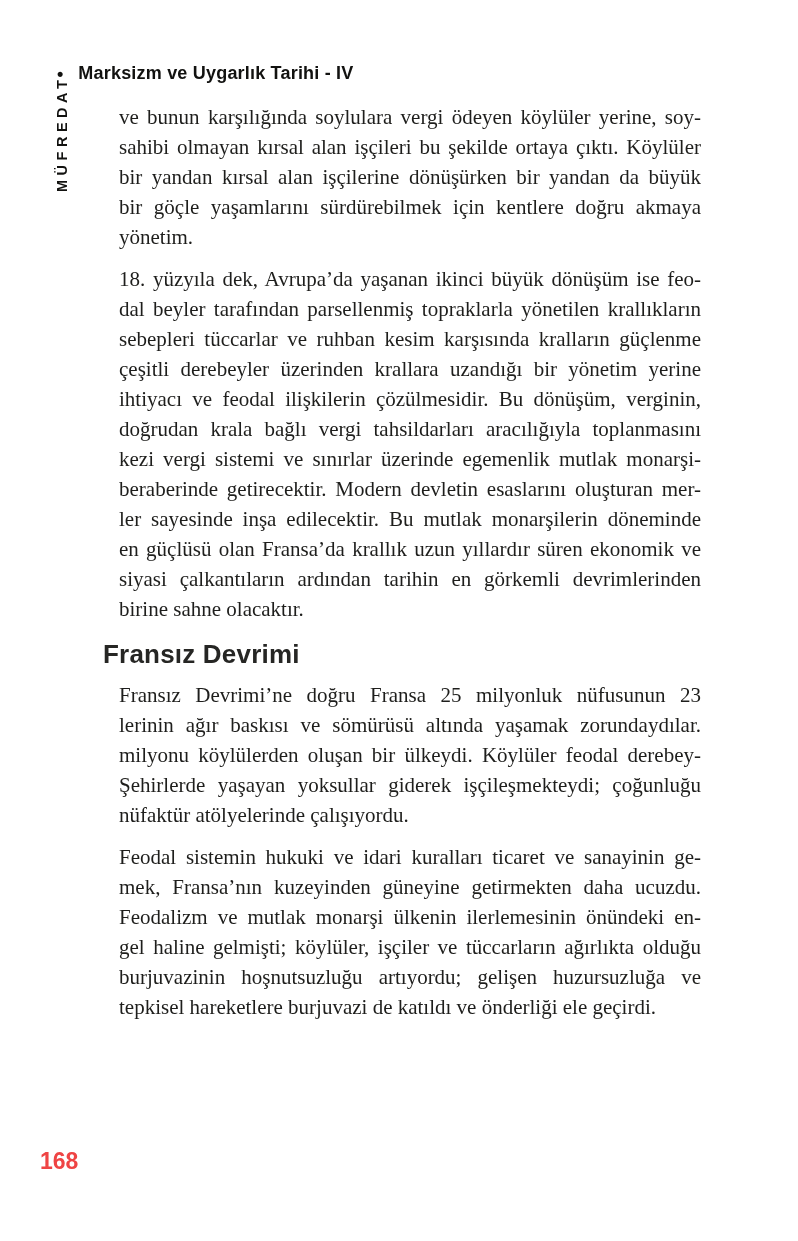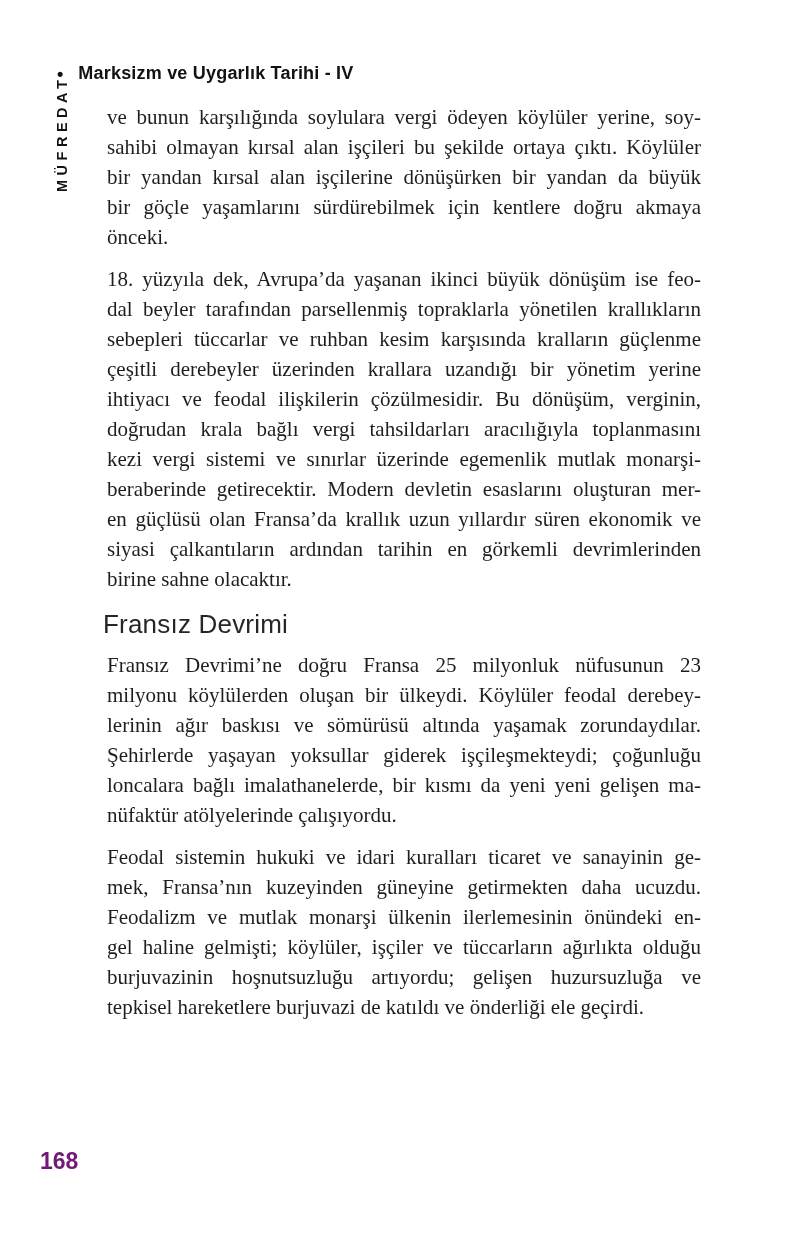--- a/index.html
+++ b/index.html
@@ -59,90 +59,90 @@
     left: 103px;
     top: 0;
     width: 598px;
     padding-top: 102px;
   }
   .paragraph {
     font-family: "Liberation Serif", serif;
     font-size: 21px;
     line-height: 30px;
     color: #1e1e1c;
-    margin: 0 0 12px 4px;
+    margin: 0 0 12px 16px;
   }
   .paragraph .text-line {
     text-align: justify;
     text-align-last: justify;
   }
   .paragraph .text-line.last {
     text-align-last: left;
   }
 
   .section-heading {
     font-family: "Liberation Sans", sans-serif;
     font-size: 26px;
-    font-weight: 400;
+    font-weight: 700;
     letter-spacing: 0.2px;
     color: #262624;
     margin: 14px 0 10px 0;
     line-height: 32px;
   }
 
   .page-number {
     position: absolute;
     left: 40px;
     top: 1148px;
     font-family: "Liberation Sans", sans-serif;
     font-weight: bold;
     font-size: 23px;
-    color: #701a75;
+    color: #ef4444;
   }
 </style>
 </head>
 <body>
 
 <div class="page">
 
   <div class="header">
     <span class="bullet">•</span>
     <span class="header-title">Marksizm ve Uygarlık Tarihi - IV</span>
   </div>
 
   <div class="vertical-label">MÜFREDAT</div>
 
   <div class="body">
     <div class="paragraph">
         <div class="text-line">ve bunun karşılığında soylulara vergi ödeyen köylüler yerine, soy-</div>
         <div class="text-line">sahibi olmayan kırsal alan işçileri bu şekilde ortaya çıktı. Köylüler</div>
         <div class="text-line">bir yandan kırsal alan işçilerine dönüşürken bir yandan da büyük</div>
         <div class="text-line">bir göçle yaşamlarını sürdürebilmek için kentlere doğru akmaya</div>
-        <div class="text-line last">önceki.</div>
+        <div class="text-line last">yönetim.</div>
       </div>
     <div class="paragraph">
         <div class="text-line">18. yüzyıla dek, Avrupa’da yaşanan ikinci büyük dönüşüm ise feo-</div>
         <div class="text-line">dal beyler tarafından parsellenmiş topraklarla yönetilen krallıkların</div>
         <div class="text-line">sebepleri tüccarlar ve ruhban kesim karşısında kralların güçlenme</div>
         <div class="text-line">çeşitli derebeyler üzerinden krallara uzandığı bir yönetim yerine</div>
         <div class="text-line">ihtiyacı ve feodal ilişkilerin çözülmesidir. Bu dönüşüm, verginin,</div>
         <div class="text-line">doğrudan krala bağlı vergi tahsildarları aracılığıyla toplanmasını</div>
         <div class="text-line">kezi vergi sistemi ve sınırlar üzerinde egemenlik mutlak monarşi-</div>
         <div class="text-line">beraberinde getirecektir. Modern devletin esaslarını oluşturan mer-</div>
+        <div class="text-line">ler sayesinde inşa edilecektir. Bu mutlak monarşilerin döneminde</div>
         <div class="text-line">en güçlüsü olan Fransa’da krallık uzun yıllardır süren ekonomik ve</div>
         <div class="text-line">siyasi çalkantıların ardından tarihin en görkemli devrimlerinden</div>
         <div class="text-line last">birine sahne olacaktır.</div>
       </div>
     <h2 class="section-heading">Fransız Devrimi</h2>
     <div class="paragraph">
         <div class="text-line">Fransız Devrimi’ne doğru Fransa 25 milyonluk nüfusunun 23</div>
+        <div class="text-line">lerinin ağır baskısı ve sömürüsü altında yaşamak zorundaydılar.</div>
         <div class="text-line">milyonu köylülerden oluşan bir ülkeydi. Köylüler feodal derebey-</div>
-        <div class="text-line">lerinin ağır baskısı ve sömürüsü altında yaşamak zorundaydılar.</div>
         <div class="text-line">Şehirlerde yaşayan yoksullar giderek işçileşmekteydi; çoğunluğu</div>
-        <div class="text-line">loncalara bağlı imalathanelerde, bir kısmı da yeni yeni gelişen ma-</div>
         <div class="text-line last">nüfaktür atölyelerinde çalışıyordu.</div>
       </div>
     <div class="paragraph">
         <div class="text-line">Feodal sistemin hukuki ve idari kuralları ticaret ve sanayinin ge-</div>
         <div class="text-line">mek, Fransa’nın kuzeyinden güneyine getirmekten daha ucuzdu.</div>
         <div class="text-line">Feodalizm ve mutlak monarşi ülkenin ilerlemesinin önündeki en-</div>
         <div class="text-line">gel haline gelmişti; köylüler, işçiler ve tüccarların ağırlıkta olduğu</div>
         <div class="text-line">burjuvazinin hoşnutsuzluğu artıyordu; gelişen huzursuzluğa ve</div>
         <div class="text-line last">tepkisel hareketlere burjuvazi de katıldı ve önderliği ele geçirdi.</div>
       </div>

